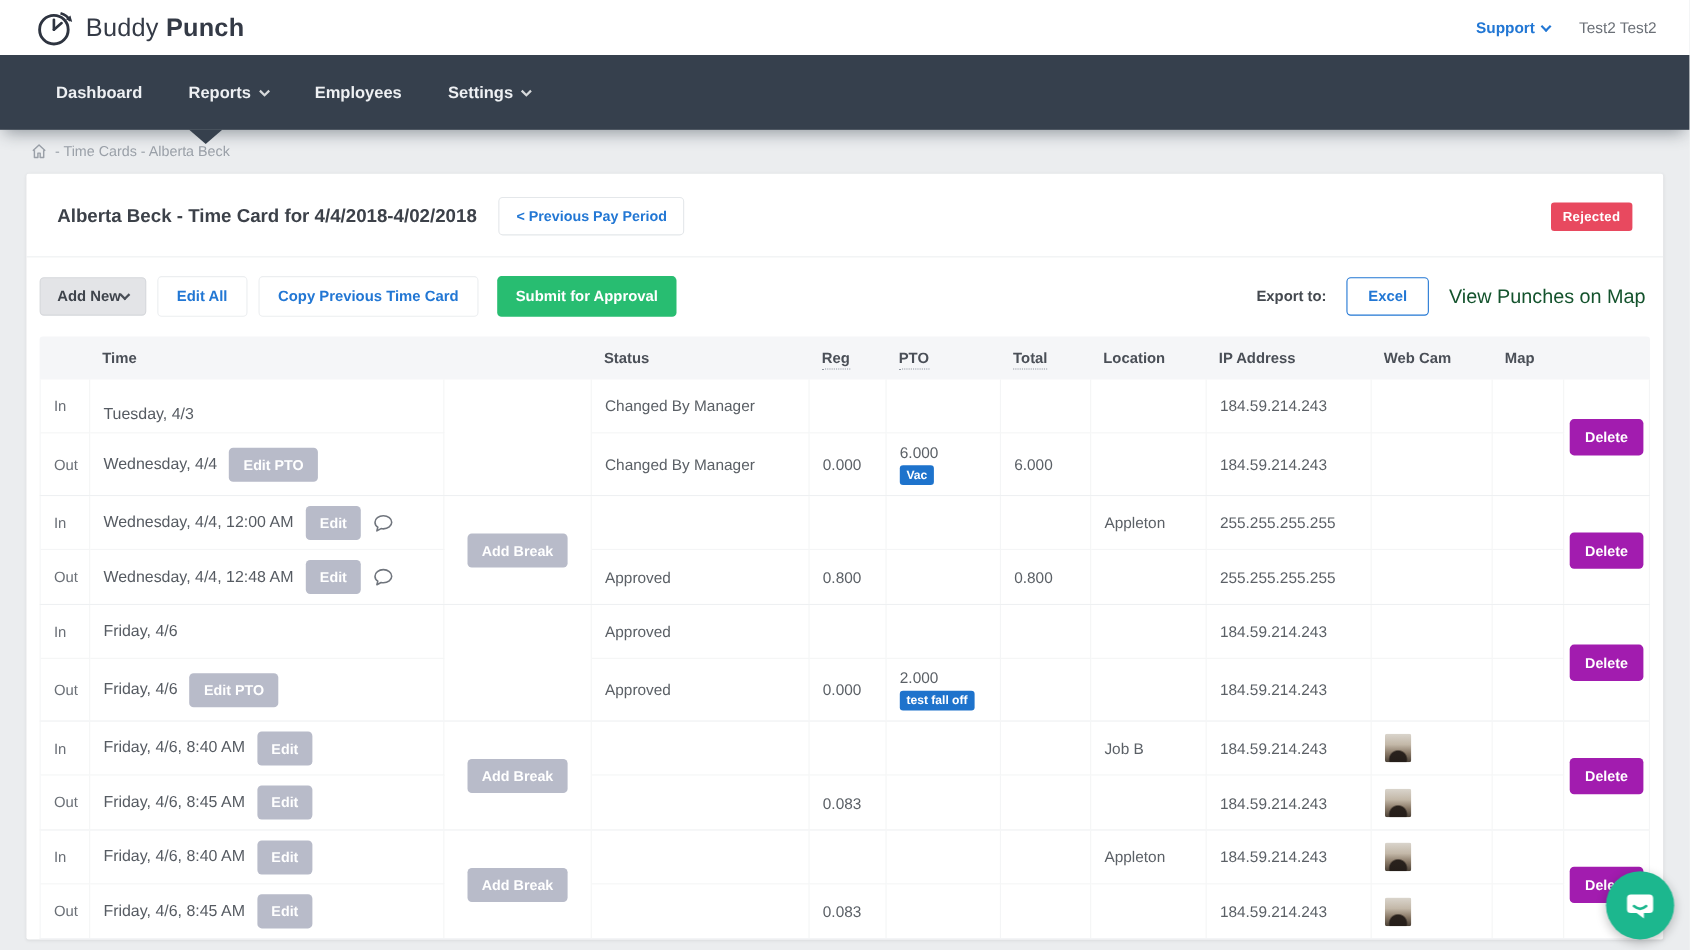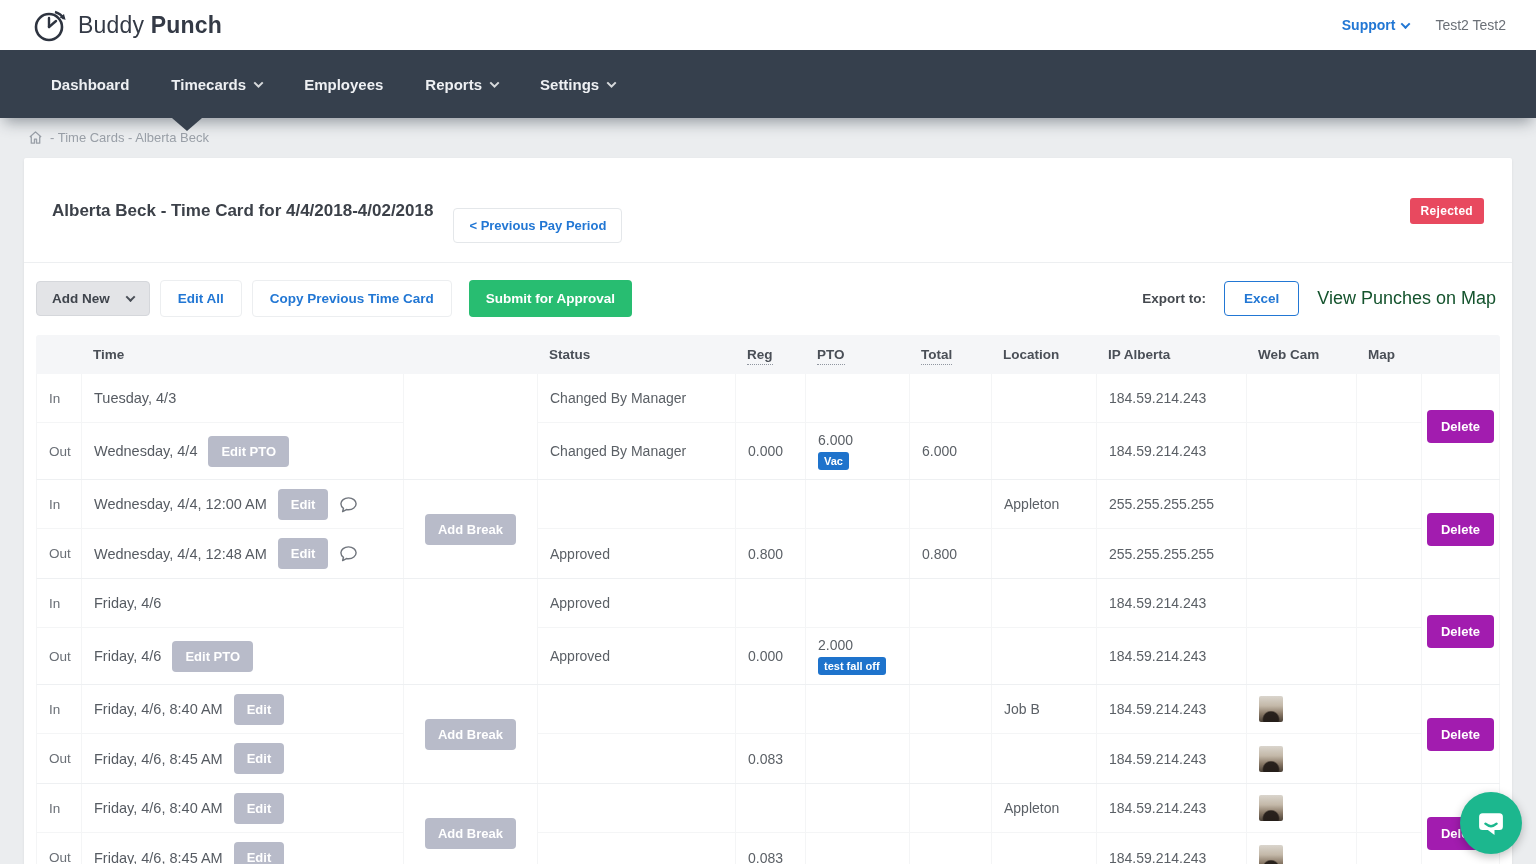--- a/index.html
+++ b/index.html
@@ -35,27 +35,27 @@
 
   
   .page { padding:0 24px; }
   .breadcrumb { margin:12px 4px 13px; color:#9aa0a8; font-size:13px;
     display:flex; align-items:center; gap:7px; }
 
   .card { background:#fff; border-radius:2px; box-shadow:0 1px 3px rgba(0,0,0,.07); }
   .card-header { display:flex; align-items:center; padding:21px 28px 19px; border-bottom:1px solid #edeff1; }
   .card-title { font-size:17px; font-weight:700; color:#3c4149; }
   .btn-prev { margin-left:20px; background:#fff; border:1px solid #e4e7ea; border-radius:4px;
-    color:#2277d4; font-weight:700; font-size:13px; padding:9px 15px;margin-top:29px; }
+    color:#2277d4; font-weight:700; font-size:13px; padding:9px 15px; }
   .badge-rejected { margin-left:auto; background:#e8495f; color:#fff; font-size:12px;
     font-weight:700; padding:6px 11px; border-radius:3px; letter-spacing:.3px; }
 
   .toolbar { display:flex; align-items:center; padding:17px 12px 14px; gap:10px; }
   .btn-addnew { background:#e3e4e7; border:1px solid #d5d7db; color:#3f444c; font-weight:700;
-    font-size:13.5px; padding:9px 15px; border-radius:4px; display:flex; align-items:center; gap:17px; }
+    font-size:13.5px; padding:9px 15px; border-radius:4px; display:flex; align-items:center; gap:0; }
   .btn-addnew .caret { color:#4a4f57; }
   .btn-ghost { background:#fff; border:1px solid #eceef0; color:#2277d4; font-weight:700;
     font-size:13.5px; padding:10px 17px; border-radius:4px; }
   .btn-submit { background:#28bd71; border:none; color:#fff; font-weight:700;
     font-size:13.5px; padding:11px 17px; border-radius:4px; margin-left:7px; }
   .toolbar-right { margin-left:auto; display:flex; align-items:center; gap:18px; padding-right:4px; }
   .export-label { font-weight:700; color:#44494f; font-size:13.5px; }
   .btn-excel { background:#fff; border:1px solid #2277d4; color:#2277d4; font-weight:700;
     font-size:13.5px; padding:9px 19px; border-radius:4px; }
   .link-map { color:#14532d; font-size:18px; cursor:pointer; }
@@ -116,30 +116,26 @@
     </div>
     <div class="username">Test2 Test2</div>
   </div>
 </div>
 
 <div class="navbar">
   <div class="nav-notch"></div>
 <div class="nav-item">
       <span>Dashboard</span>
     </div>
-    <div class="nav-item active">
-      <span>Timecards</span>
-      <span class="caret"></span>
-    </div>
-    <div class="nav-item">
-      <span>Employees</span>
-    </div>
     <div class="nav-item">
       <span>Reports</span>
       <span class="caret"></span>
+    </div>
+    <div class="nav-item">
+      <span>Employees</span>
     </div>
     <div class="nav-item">
       <span>Settings</span>
       <span class="caret"></span>
     </div>
   </div>
 
 <div class="page">
 
   <div class="breadcrumb">
@@ -175,31 +171,31 @@
     <div class="tc-table">
       <div class="thead">
         <div class="hcell"></div>
         <div class="hcell">Time</div>
         <div class="hcell"></div>
         <div class="hcell">Status</div>
         <div class="hcell"><span class="tip">Reg</span></div>
         <div class="hcell"><span class="tip">PTO</span></div>
         <div class="hcell"><span class="tip">Total</span></div>
         <div class="hcell">Location</div>
-        <div class="hcell">IP Alberta</div>
+        <div class="hcell">IP Address</div>
         <div class="hcell">Web Cam</div>
         <div class="hcell">Map</div>
         <div class="hcell"></div>
       </div>
       <div id="tbody">
           <div class="pair">
             <div class="cell inout bline" style="grid-area: 1 / 1;">
               <span>In</span>
             </div>
-            <div class="cell time-cell bline" style="grid-area: 1 / 2;">
+            <div class="cell time-cell bline" style="grid-area: 1 / 2; align-items: flex-end;">
               <span class="time-text">Tuesday, 4/3</span>
             </div>
             <div class="cell status-cell bline" style="grid-area: 1 / 4;">Changed By Manager</div>
             <div class="cell num-cell bline" style="grid-area: 1 / 5;"></div>
             <div class="cell pto-cell bline" style="grid-area: 1 / 6;"></div>
             <div class="cell num-cell bline" style="grid-area: 1 / 7;"></div>
             <div class="cell loc-cell bline" style="grid-area: 1 / 8;"></div>
             <div class="cell ip-cell bline" style="grid-area: 1 / 9;">184.59.214.243</div>
             <div class="cell bline" style="grid-area: 1 / 10;"></div>
             <div class="cell bline" style="grid-area: 1 / 11;"></div>

